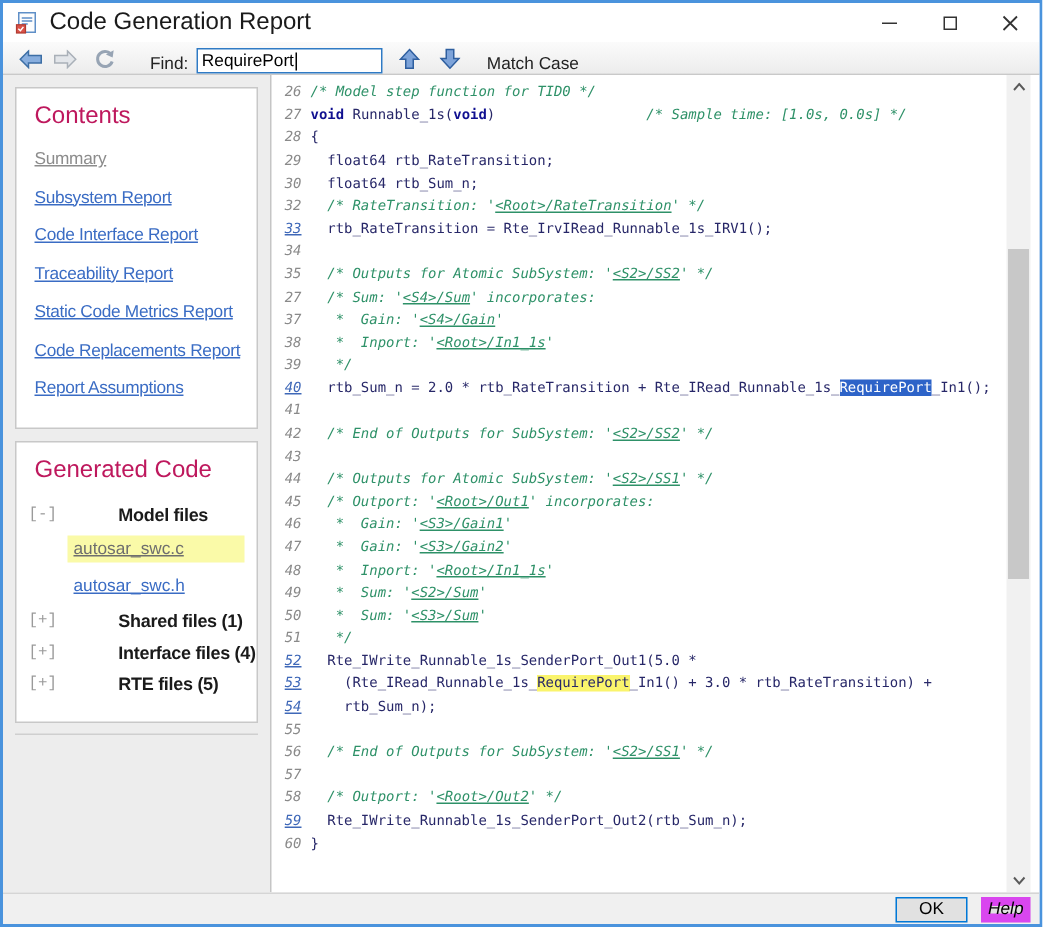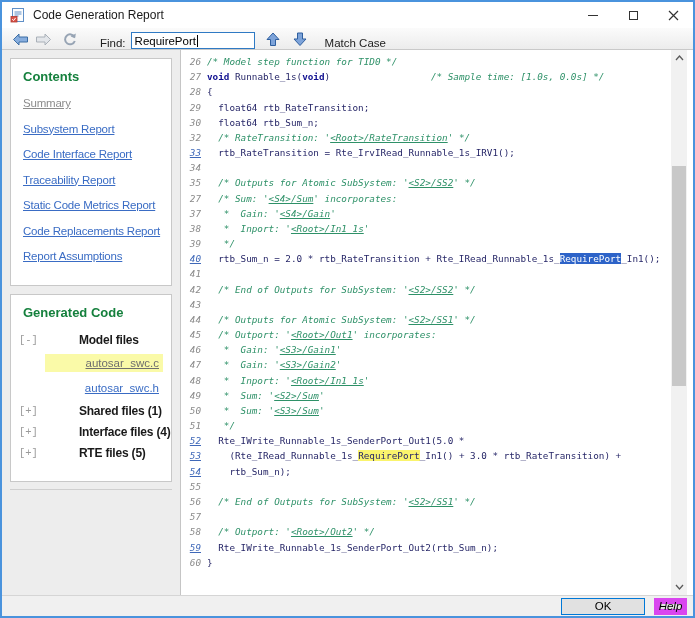--- a/index.html
+++ b/index.html
@@ -7,21 +7,21 @@
   .window {
     width:695px; height:618px;
     border:2px solid #4a93dd;
     background:#fff;
     display:flex; flex-direction:column;
     overflow:hidden;
   }
   
   .titlebar { height:26px; background:#fff; display:flex; align-items:center; flex:0 0 auto; }
   .app-icon { width:16px; height:16px; margin:0 7px 0 8px; flex:0 0 auto; }
-  .title-text { font-size:12px; color:#1a1a1a; }
+  .title-text { font-size:16px; color:#1a1a1a; }
   .win-controls { margin-left:auto; display:flex; height:100%; }
   .win-btn { width:40px; height:100%; display:flex; align-items:center; justify-content:center; }
   .glyph-min { width:10px; height:1px; background:#333; display:block; }
   .glyph-max { width:9px; height:9px; border:1px solid #333; display:block; }
   
   .toolbar {
     height:22px; flex:0 0 auto;
     background:linear-gradient(#fbfbfb,#ececec);
     border-bottom:1px solid #c9c9c9;
     display:flex; align-items:flex-end;
@@ -35,33 +35,33 @@
     padding-left:3px; font-size:11.5px; color:#000;
   }
   .caret { width:1px; height:12px; background:#000; display:inline-block; margin-left:1px; }
   .find-nav { margin-left:8px; }
   .match-case { margin-left:12px; color:#222; }
   
   .main { flex:1 1 auto; display:flex; background:#ededed; overflow:hidden; }
   .sidebar { width:178px; flex:0 0 auto; background:#ededed; padding:8px 0 0 8px; }
   .panel { width:162px; background:#fff; border:1px solid #c8c8c8; padding:10px 0 6px 12px; overflow:hidden; }
   .panel-contents { height:228px; }
-  .panel-heading { font-size:13px; font-weight:bold; color:#15803d; margin-bottom:13px; }
+  .panel-heading { font-size:16px; font-weight:normal; color:#be185d; margin-bottom:13px; }
   .toc-link {
     font-size:11.5px; letter-spacing:-0.2px; white-space:nowrap;
     color:#3a6cc4; text-decoration:underline; margin-bottom:13.5px; cursor:pointer;
   }
   .toc-current { color:#8c8c8c; }
   .panel-gencode { height:188px; margin-top:8px; padding-left:8px; }
   .tree-group { display:flex; align-items:center; margin-bottom:7px; white-space:nowrap; }
   .expander { color:#9a9a9a; font-size:10.5px; font-family:"Liberation Mono",monospace; margin-right:5px; }
   .tree-label { font-size:12px; font-weight:bold; color:#1a1a1a; letter-spacing:-0.2px;margin-left:36px; }
   .tree-file {
     font-size:11.5px; color:#3a6cc4; text-decoration:underline;
-    margin:0 0 7px 26px; padding:3px 4px 3px 4px; width:118px; cursor:pointer; white-space:nowrap;text-align:right;
+    margin:0 0 7px 26px; padding:3px 4px 3px 4px; width:118px; cursor:pointer; white-space:nowrap;
   }
   .tree-file-selected { background:#fafaa8; color:#6e6e6e; }
   .sidebar-sep { width:162px; height:1px; background:#cfcfcf; margin-top:7px; }
   
   .codewrap {
     flex:1 1 auto; background:#fff; border-left:1px solid #c5c5c5;
     display:flex; overflow:hidden; padding-right:6px;
   }
   .code {
     flex:1 1 auto; overflow:hidden; padding-top:4px;
@@ -87,21 +87,21 @@
   .sb-thumb { position:absolute; left:1px; width:14px; top:100px; height:220px; background:#c8c8c8; }
   
   .footer {
     height:21px; flex:0 0 auto; background:#f0f0f0; border-top:1px solid #d5d5d5;
     display:flex; align-items:center; justify-content:flex-end; padding-right:6px; gap:9px;
   }
   .btn {
     height:17px; background:#e1e1e1; font-size:11.5px; color:#000;
     display:flex; align-items:center; justify-content:center; cursor:pointer;
   }
-  .btn-ok { width:84px; border:1px solid #0078d7; }
+  .btn-ok { width:48px; border:1px solid #0078d7; }
   .btn-help { width:33px; border:6px solid #d946ef;font-style:italic; }
 </style>
 </head>
 <body>
 
 <div class="window">
 
   <div class="titlebar">
     <span class="app-icon">
       <svg width="16" height="16" viewBox="0 0 16 16">

